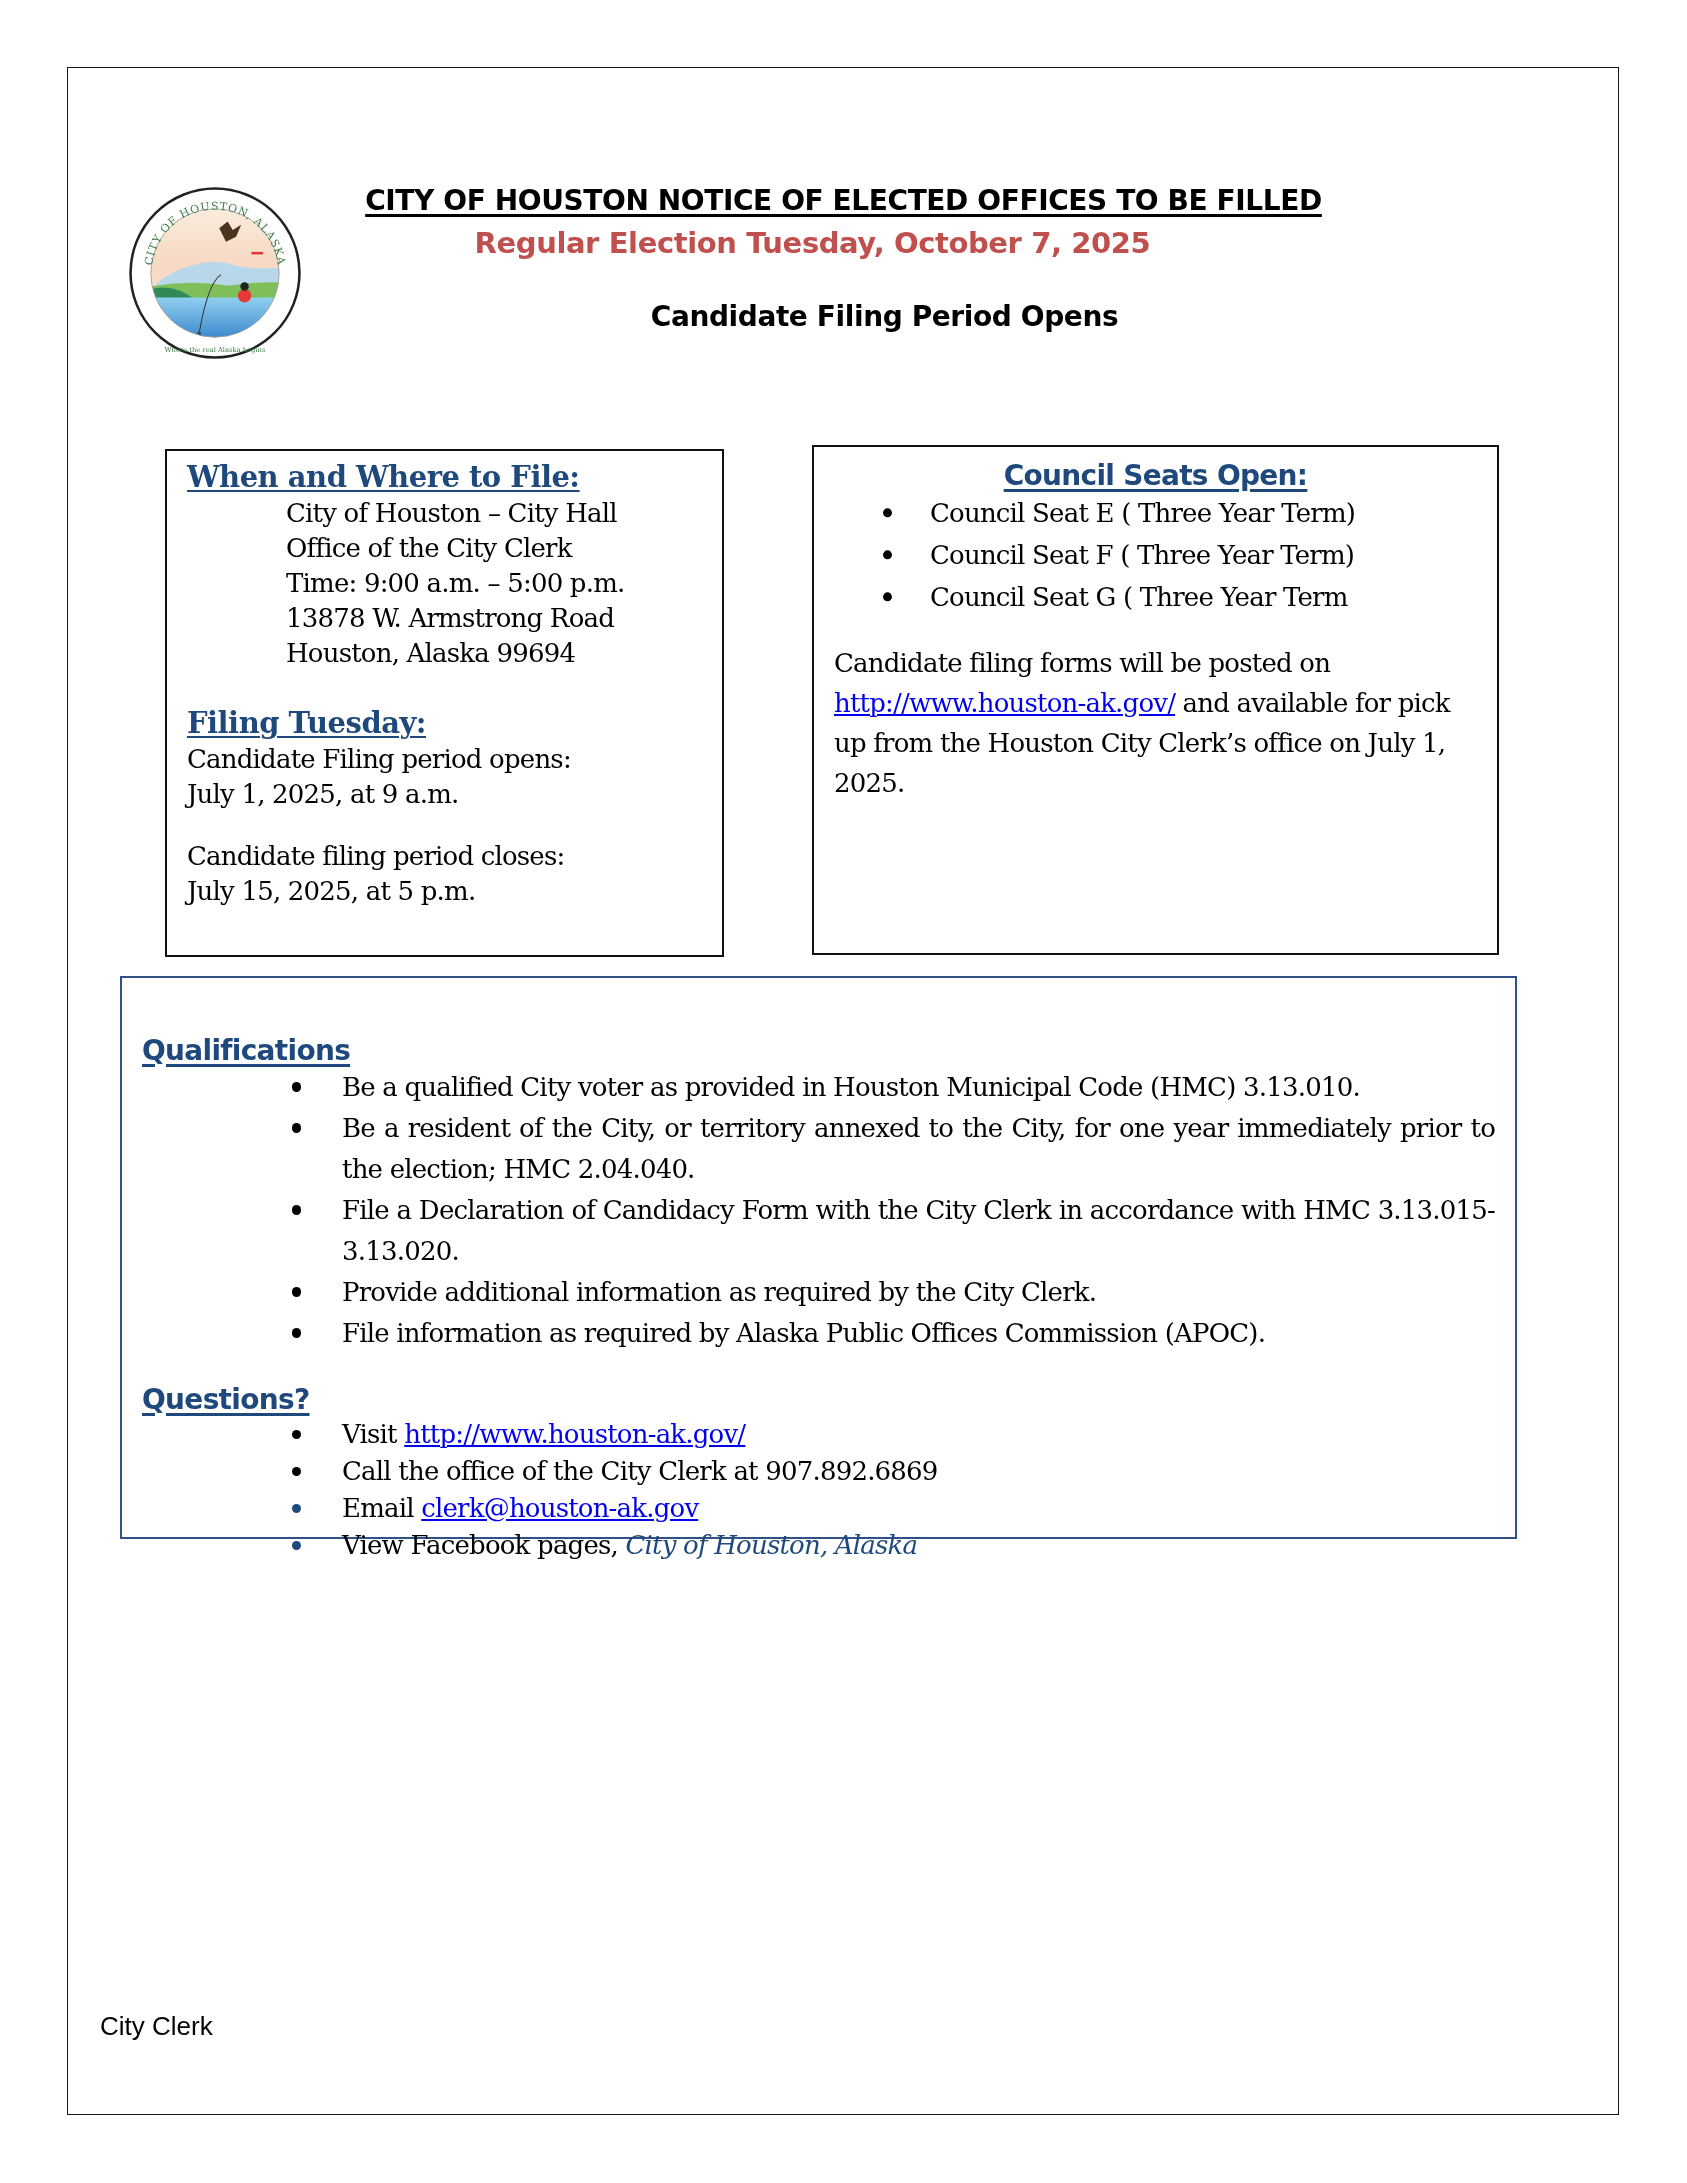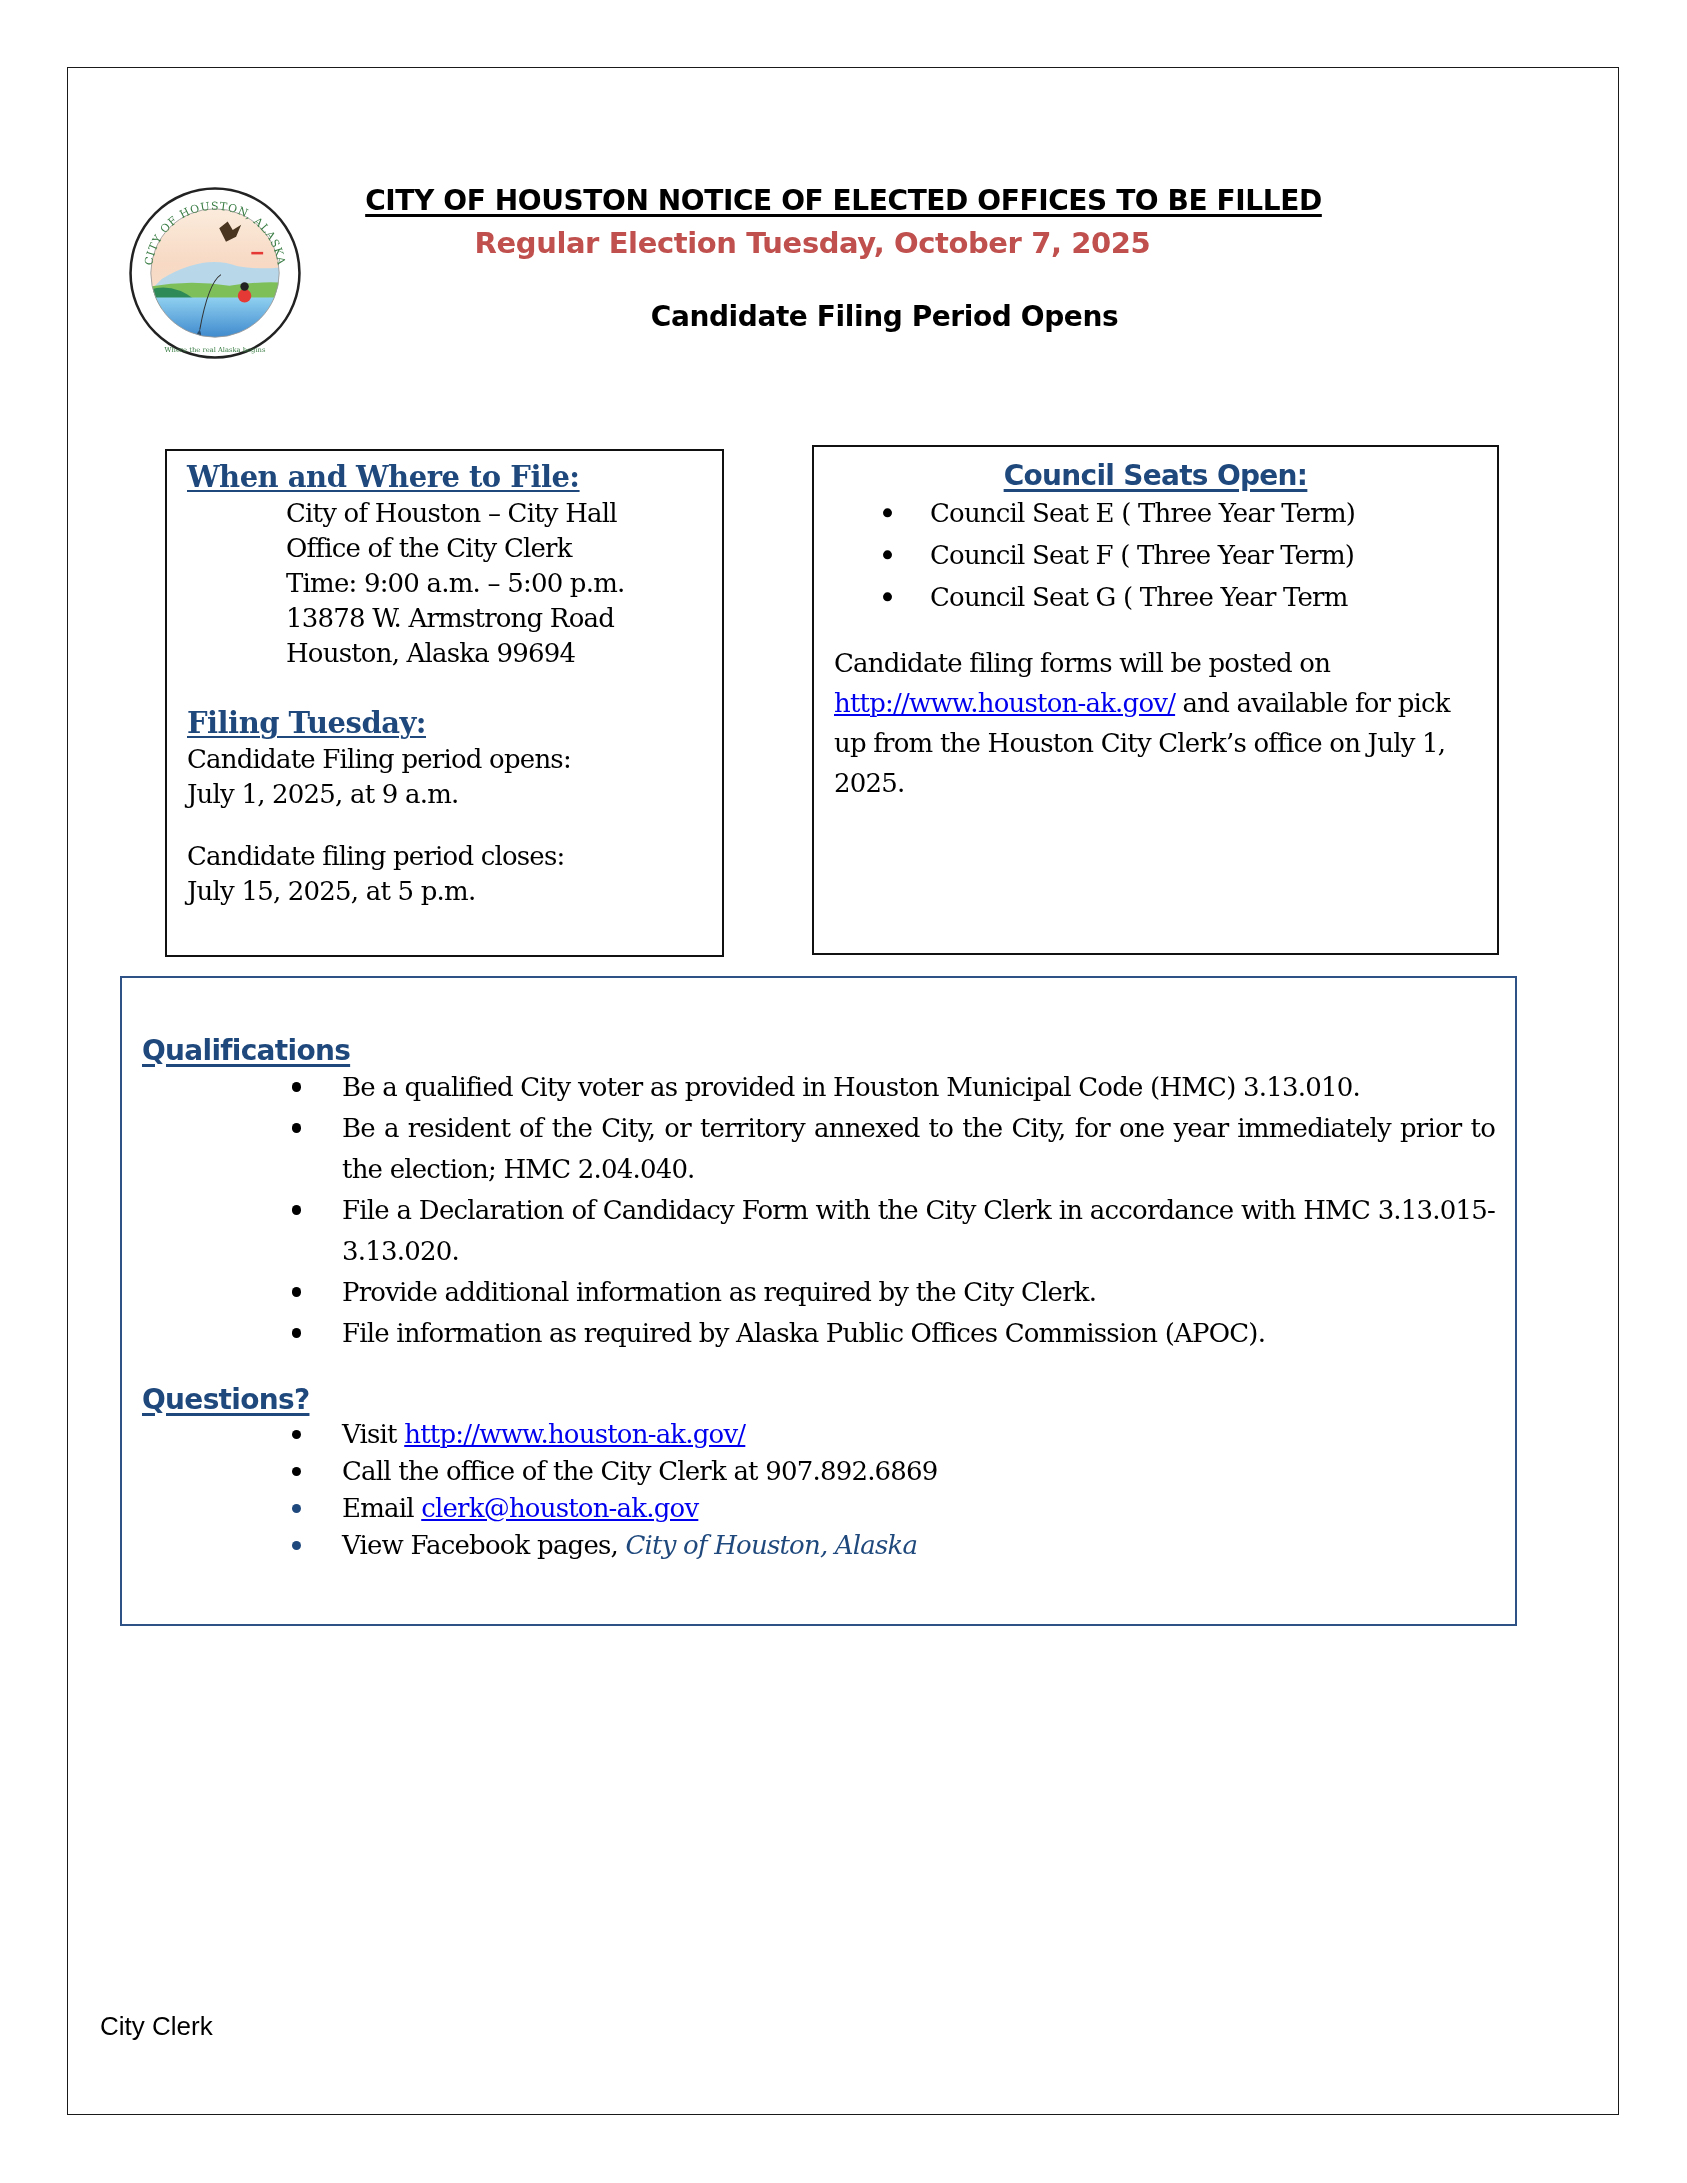--- a/index.html
+++ b/index.html
@@ -34,21 +34,21 @@
       left: 165px; top: 449px; width: 559px; height: 508px;
       border: 2.5px solid #111;
       padding: 8.4px 0 0 20px;
     }
     .box-right {
       left: 812px; top: 445px; width: 687px; height: 510px;
       border: 2.5px solid #111;
       padding: 11.8px 20px 0 20px;
     }
     .box-qual {
-      left: 120px; top: 976px; width: 1397px; height: 650px;
+      left: 120px; top: 976px; width: 1397px; height: 563px;
       border: 2.5px solid #2f5286;
       padding: 42px 20px 0 20px;
     }
     .heading-serif {
       font-family: "DejaVu Serif", serif; font-weight: bold; color: #1f497d;
       font-size: 29px; text-decoration: underline; text-decoration-thickness: 1.7px;
       text-underline-offset: 3.4px; line-height: 37px; letter-spacing: -0.5px;
     }
     .heading-sans {
       font-family: "DejaVu Sans", sans-serif; font-weight: bold; color: #1f497d;

